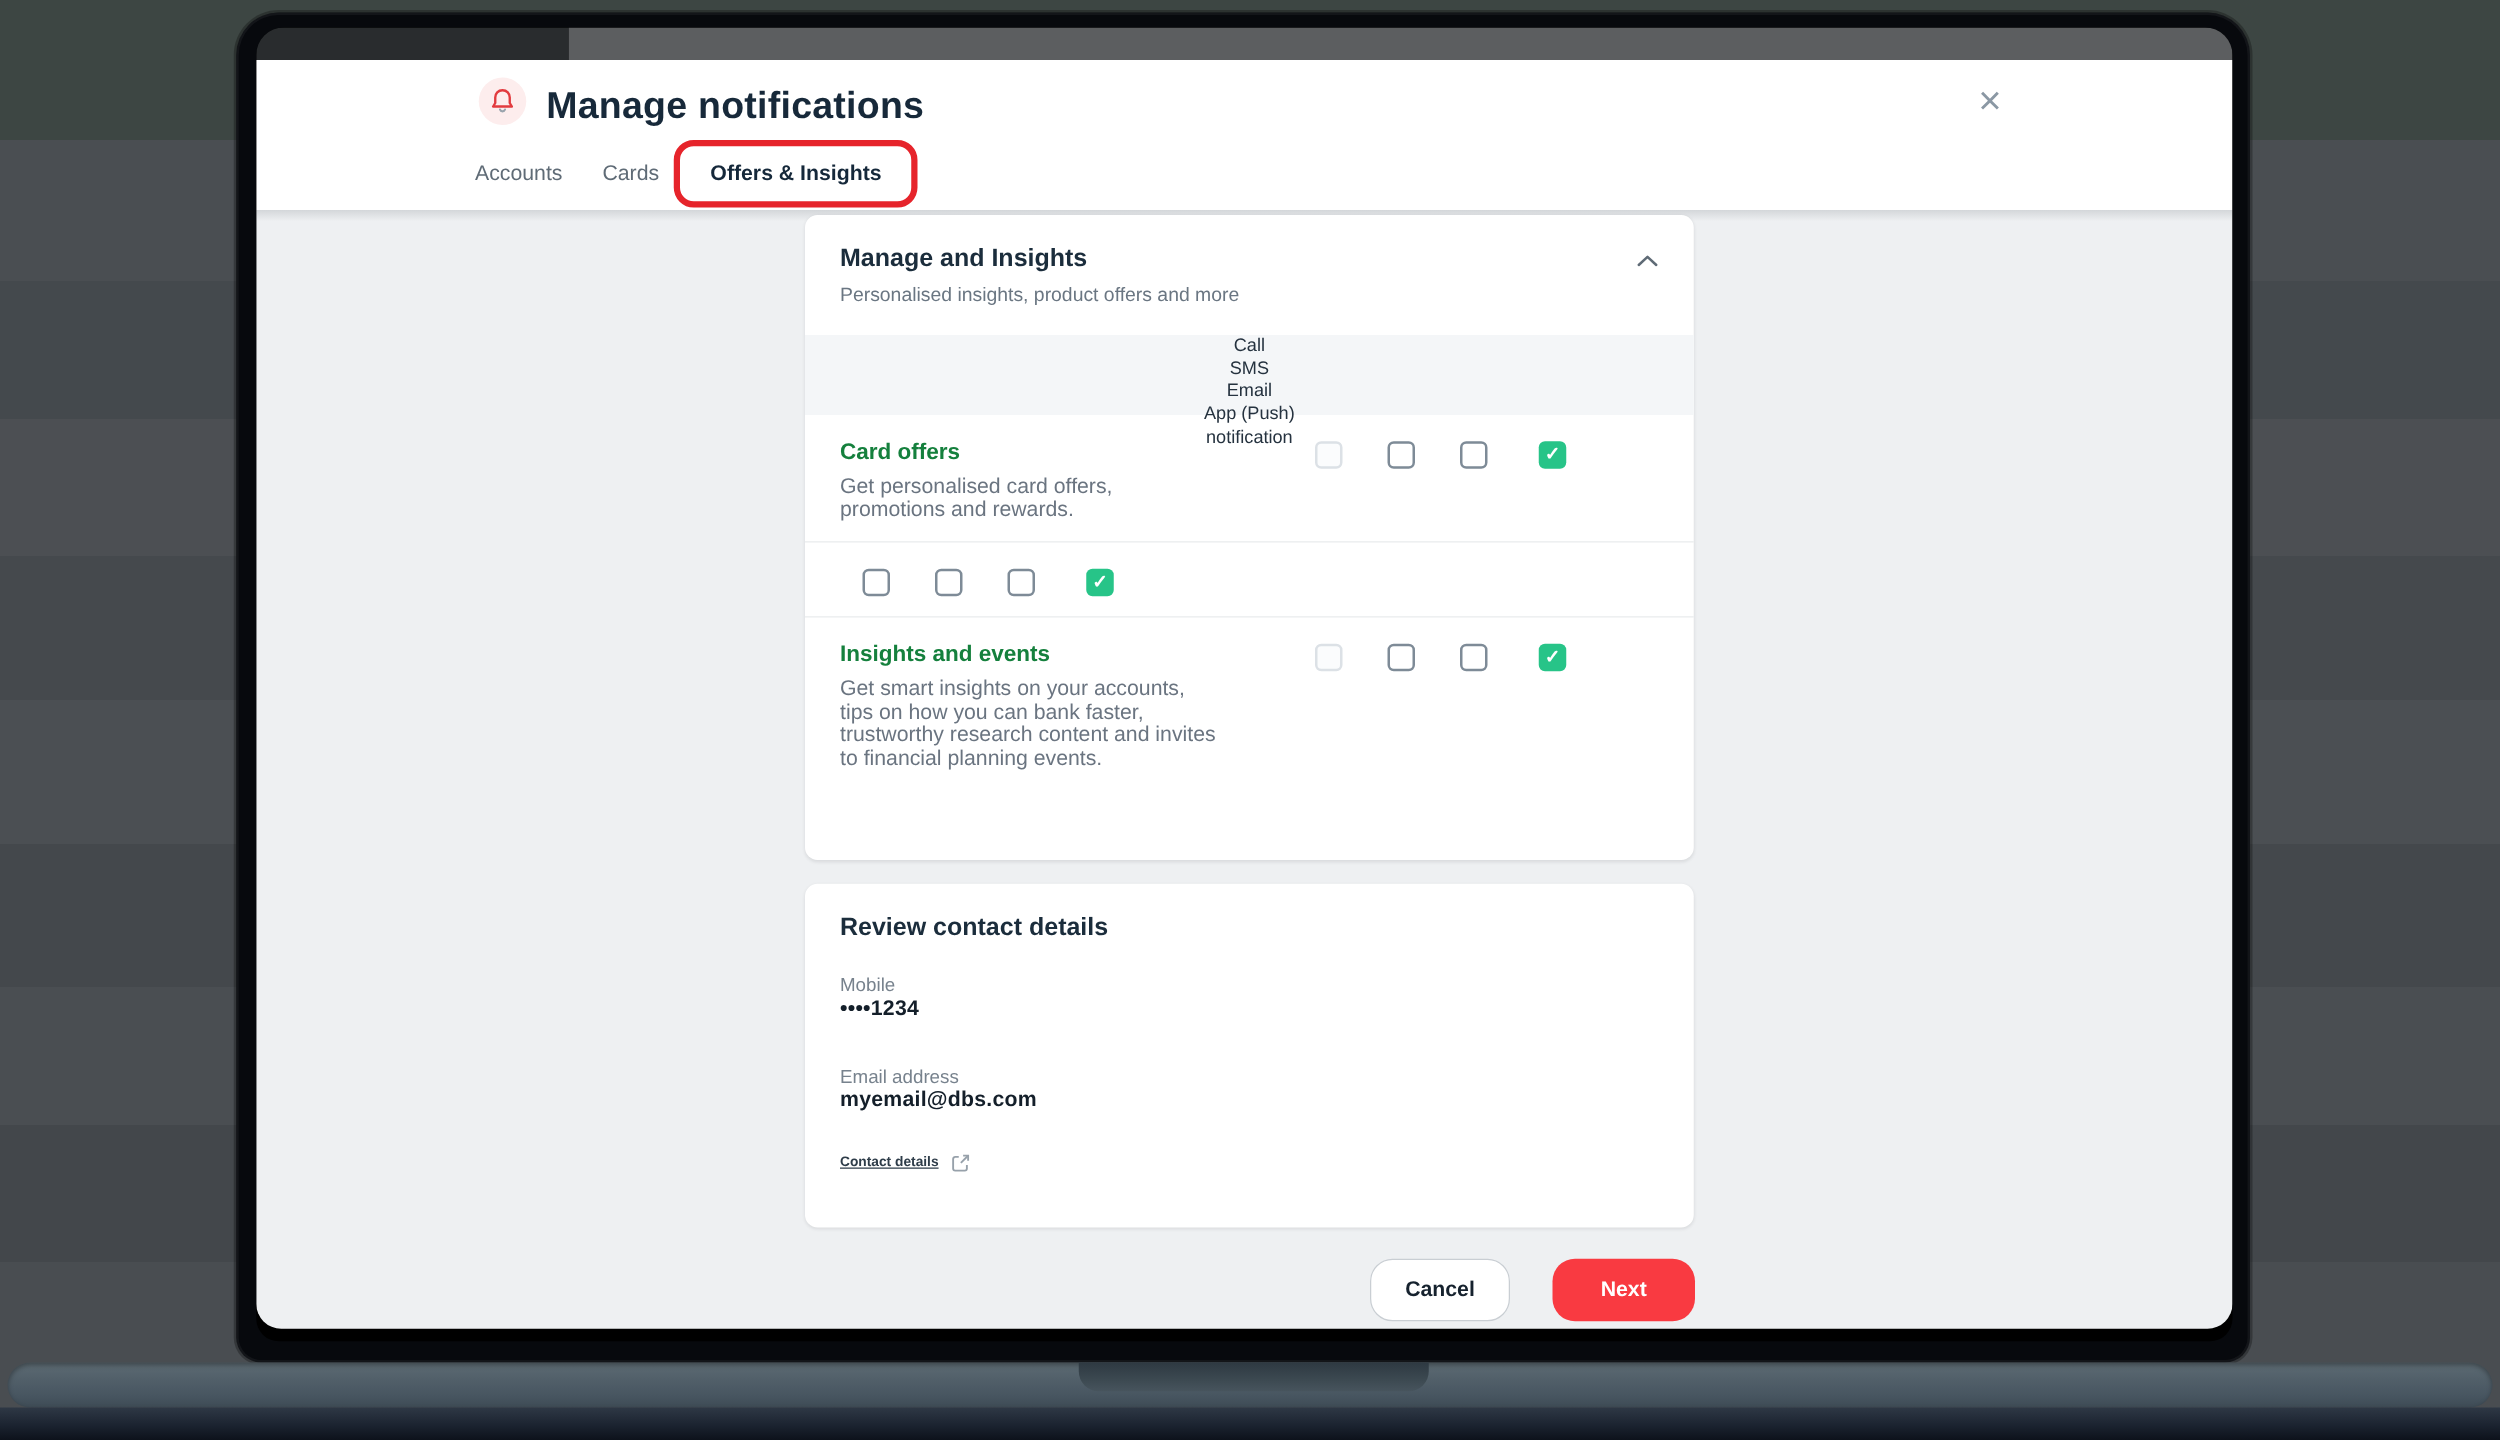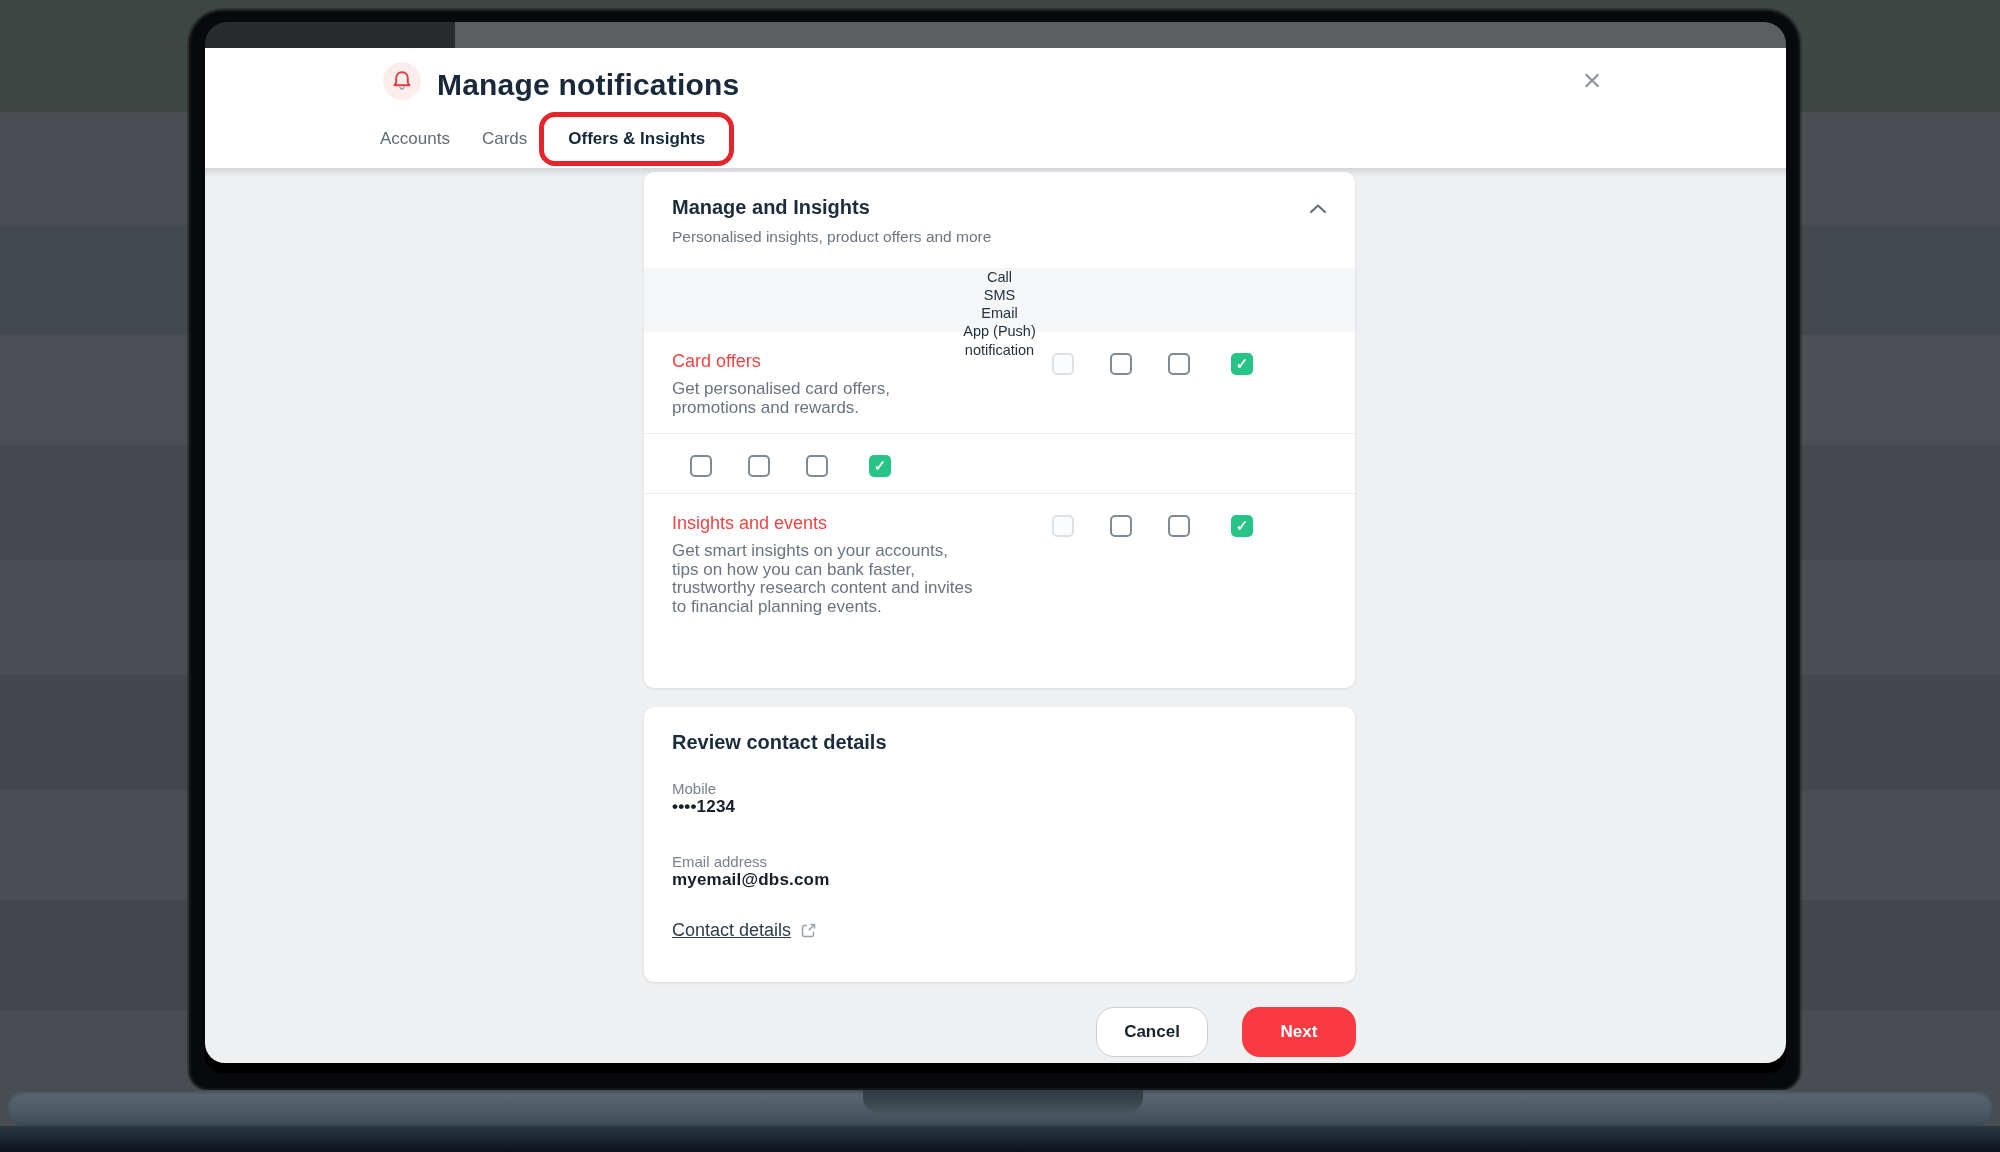--- a/index.html
+++ b/index.html
@@ -89,37 +89,37 @@
   .cols-header{
     margin-top:22px;height:64px;background:#f4f6f8;display:flex;align-items:center;padding:0 28px;flex-direction:column;
   }
   .cols-header .spacer{flex:1;}
   .colcell{width:58px;text-align:center;font-size:14.5px;color:#25323f;line-height:1.25;}
   .colcell.app{width:96px;}
   .colcell.app span{display:inline-block;width:82px;}
   .trow{display:flex;padding:19px 28px 16px 28px;border-bottom:1px solid #e9eced;}
   .trow.last{border-bottom:none;}
   .row-text{flex:1;padding-right:16px;}
-  .row-title{font-size:18px;font-weight:400;color:#ef4444;}
+  .row-title{font-size:18px;font-weight:700;color:#15803d;}
   .row-desc{margin-top:8px;font-size:17px;line-height:18.5px;color:#6a7480;max-width:305px;}
   .cbcell{width:58px;display:flex;justify-content:center;align-items:flex-start;padding-top:2px;}
   .cbcell.app{width:96px;justify-content:flex-start;padding-left:23px;}
   .cb{
     width:22px;height:22px;border-radius:5px;box-sizing:border-box;
     text-align:center;line-height:21px;font-size:15px;font-weight:700;color:#fff;cursor:pointer;
   }
   .cb-unchecked{border:2px solid #7e8b97;background:#fff;}
   .cb-disabled{border:2px solid #dce1e6;background:#fbfcfd;cursor:default;}
   .cb-checked{border:none;background:#27c488;}
   
   .field-label{font-size:15px;color:#77828d;}
   .field-value{margin-top:0;font-size:17px;font-weight:600;color:#141f2a;letter-spacing:.2px;}
   .m-top-26{margin-top:26px;} .m-top-36{margin-top:36px;} .m-top-30{margin-top:30px;}
   .contact-link{
-    display:inline-flex;align-items:center;gap:9px;font-size:18px;font-weight:400;color:#2e3c49;
+    display:inline-flex;align-items:center;gap:9px;font-size:11px;font-weight:700;color:#2e3c49;
     text-decoration:underline;cursor:pointer;justify-content:space-between;
   }
   
   .btn{
     position:absolute;top:839px;height:50px;border-radius:18px;font-size:17px;font-weight:600;
     font-family:"Liberation Sans",sans-serif;cursor:pointer;
   }
   .btn-cancel{left:891px;width:112px;background:#fff;border:1px solid #c9ced3;color:#16222e;}
   .btn-next{left:1037px;width:114px;background:#f93a41;border:none;color:#fff;}
 </style>

